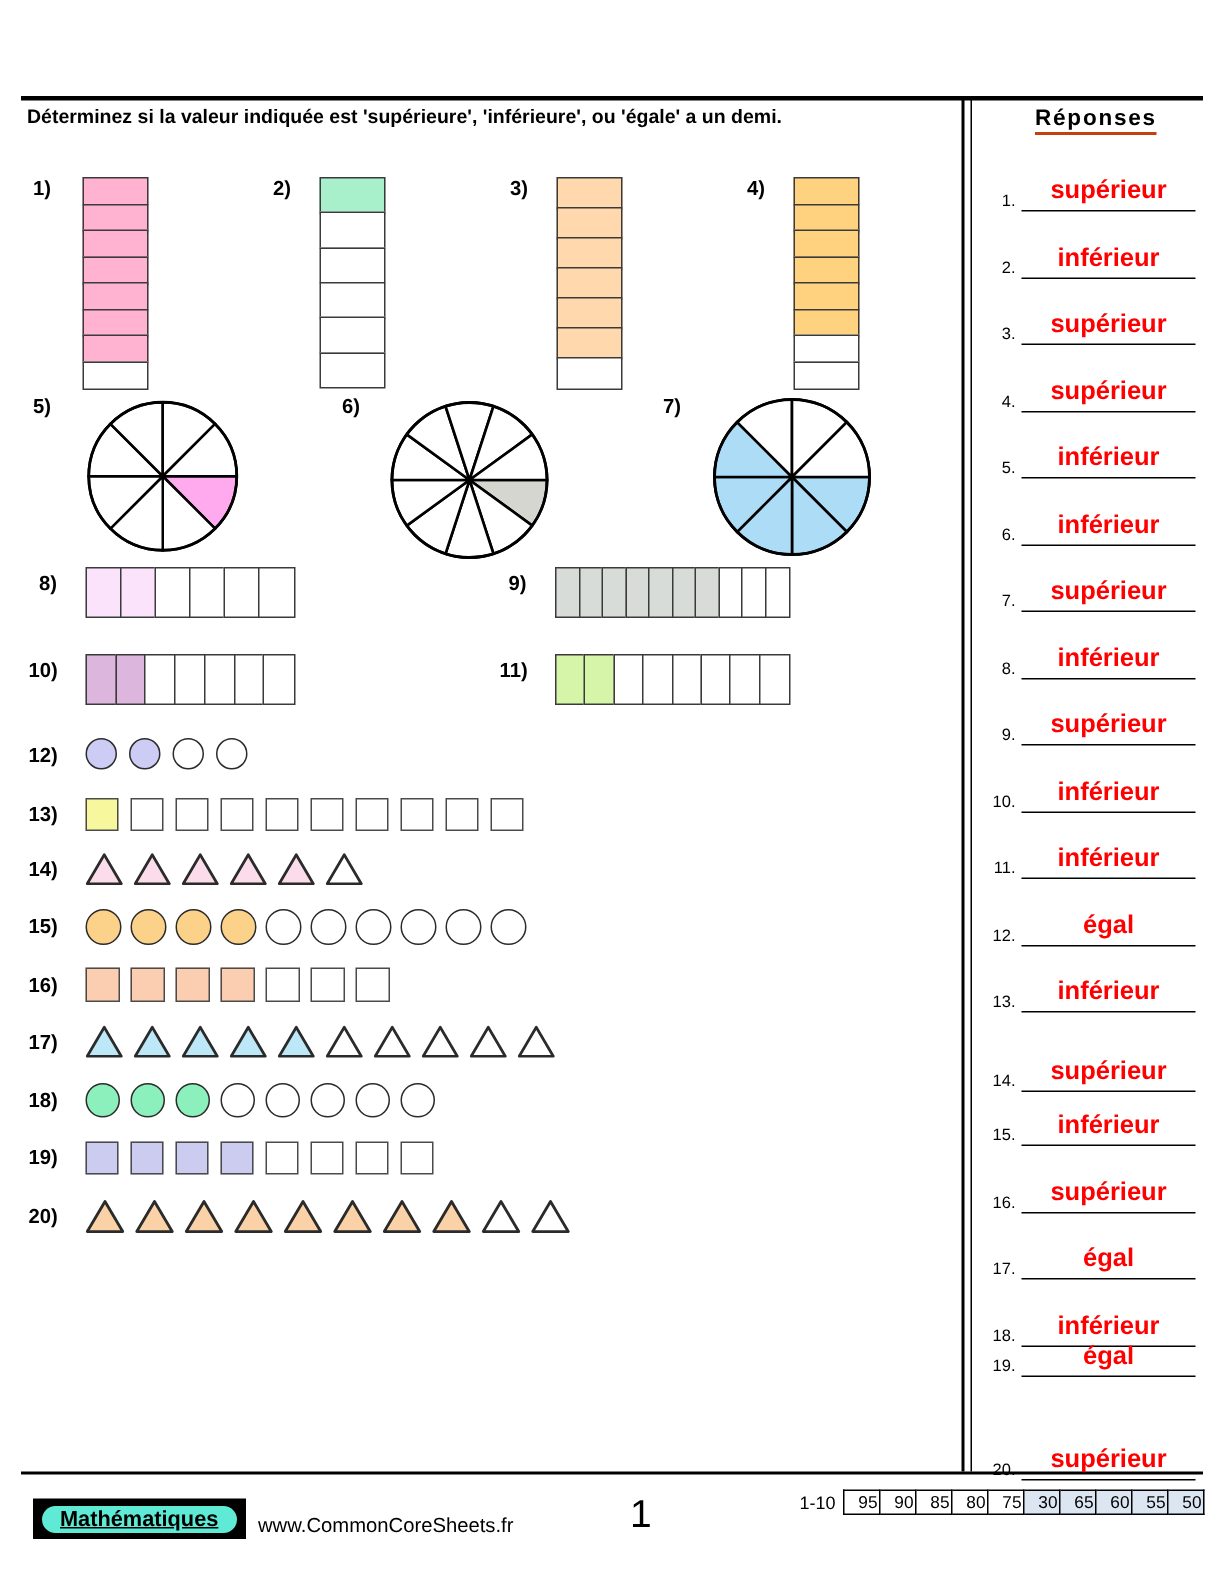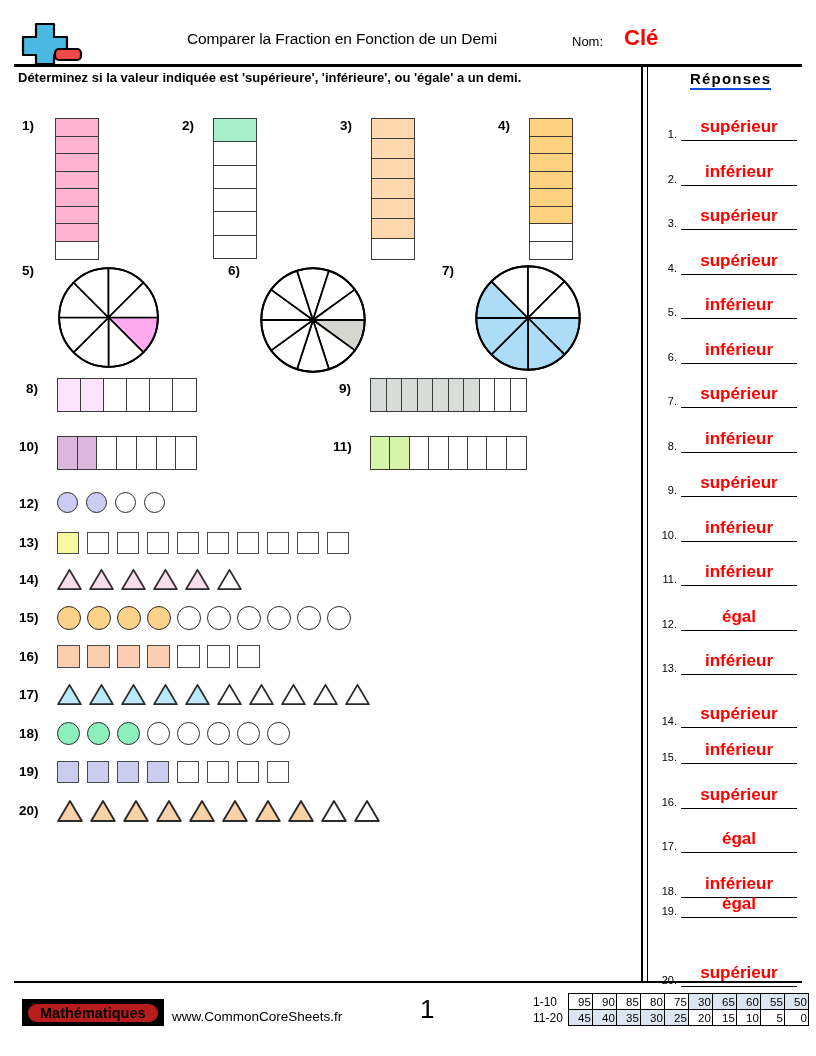--- a/index.html
+++ b/index.html
@@ -89,21 +89,21 @@
     background: #000;
   }
 
   
   #answers-title {
     position: absolute;
     left: 690px; top: 70px;
     font-size: 15px;
     font-weight: bold;
     letter-spacing: 1.2px;
-    border-bottom: 2px solid #1d4ed8;
+    border-bottom: 2px solid #c2410c;
     padding-bottom: 1px;
   }
   .answer-row {
     position: absolute;
     left: 655px;
     width: 150px;
     height: 38px;
   }
   .answer-num {
     position: absolute;
@@ -192,27 +192,28 @@
   #footer-badge {
     position: absolute;
     left: 22px; top: 999px;
     background: #000;
     padding: 3px 6px;
     height: 21px;
     display: flex;
     align-items: center;
   }
   #footer-badge .pill {
-    background: #b91c1c;
+    background: #5eead4;
     color: #000;
     border-radius: 11px;
     padding: 1px 12px;
     font-size: 14.5px;
     font-weight: bold;
     white-space: nowrap;
+    text-decoration: underline;
   }
   #footer-url {
     position: absolute;
     left: 172px; top: 1009px;
     font-size: 13.5px;
   }
   #footer-page {
     position: absolute;
     left: 420px; top: 994px;
     font-size: 26px;
@@ -242,29 +243,20 @@
   }
   #score-table td.hl {
     background: #dce6f2;
   }
 </style>
 </head>
 <body>
 
 <div class="page">
 
-  <div id="header">
-    <svg id="logo" viewBox="0 0 74 42">
-      <path d="M22 2 h18 v13 h13 v18 h-13 v9 h-18 v-9 h-13 v-18 h13 z" fill="#4ab8e0" stroke="#000" stroke-width="2.2" stroke-linejoin="round"></path>
-      <rect x="41" y="27" width="26" height="11" rx="4" fill="#ef4a4a" stroke="#000" stroke-width="2.2"></rect>
-    </svg>
-    <div id="header-title">Comparer la Fraction en Fonction de un Demi</div>
-    <div id="nom-label">Nom:</div>
-    <div id="nom-value">Clé</div>
-  </div>
   <div id="header-rule"></div>
 
   <div id="instructions">Déterminez si la valeur indiquée est 'supérieure', 'inférieure', ou 'égale' a un demi.</div>
 
   <div id="divider-main"></div>
   <div id="divider-thin"></div>
   <div id="bottom-rule"></div>
 
   <div id="answers-title">Réponses</div>
   <div id="answers-list">
@@ -713,29 +705,16 @@
           <td>90</td>
           <td>85</td>
           <td>80</td>
           <td>75</td>
           <td class="hl">30</td>
           <td class="hl">65</td>
           <td class="hl">60</td>
           <td class="hl">55</td>
           <td class="hl">50</td>
         </tr>
-        <tr>
-          <td class="rowlabel">11-20</td>
-          <td class="hl">45</td>
-          <td class="hl">40</td>
-          <td class="hl">35</td>
-          <td class="hl">30</td>
-          <td class="hl">25</td>
-          <td>20</td>
-          <td>15</td>
-          <td>10</td>
-          <td>5</td>
-          <td>0</td>
-        </tr>
       </tbody>
     </table>
 
 </div>
 
 </body></html>

